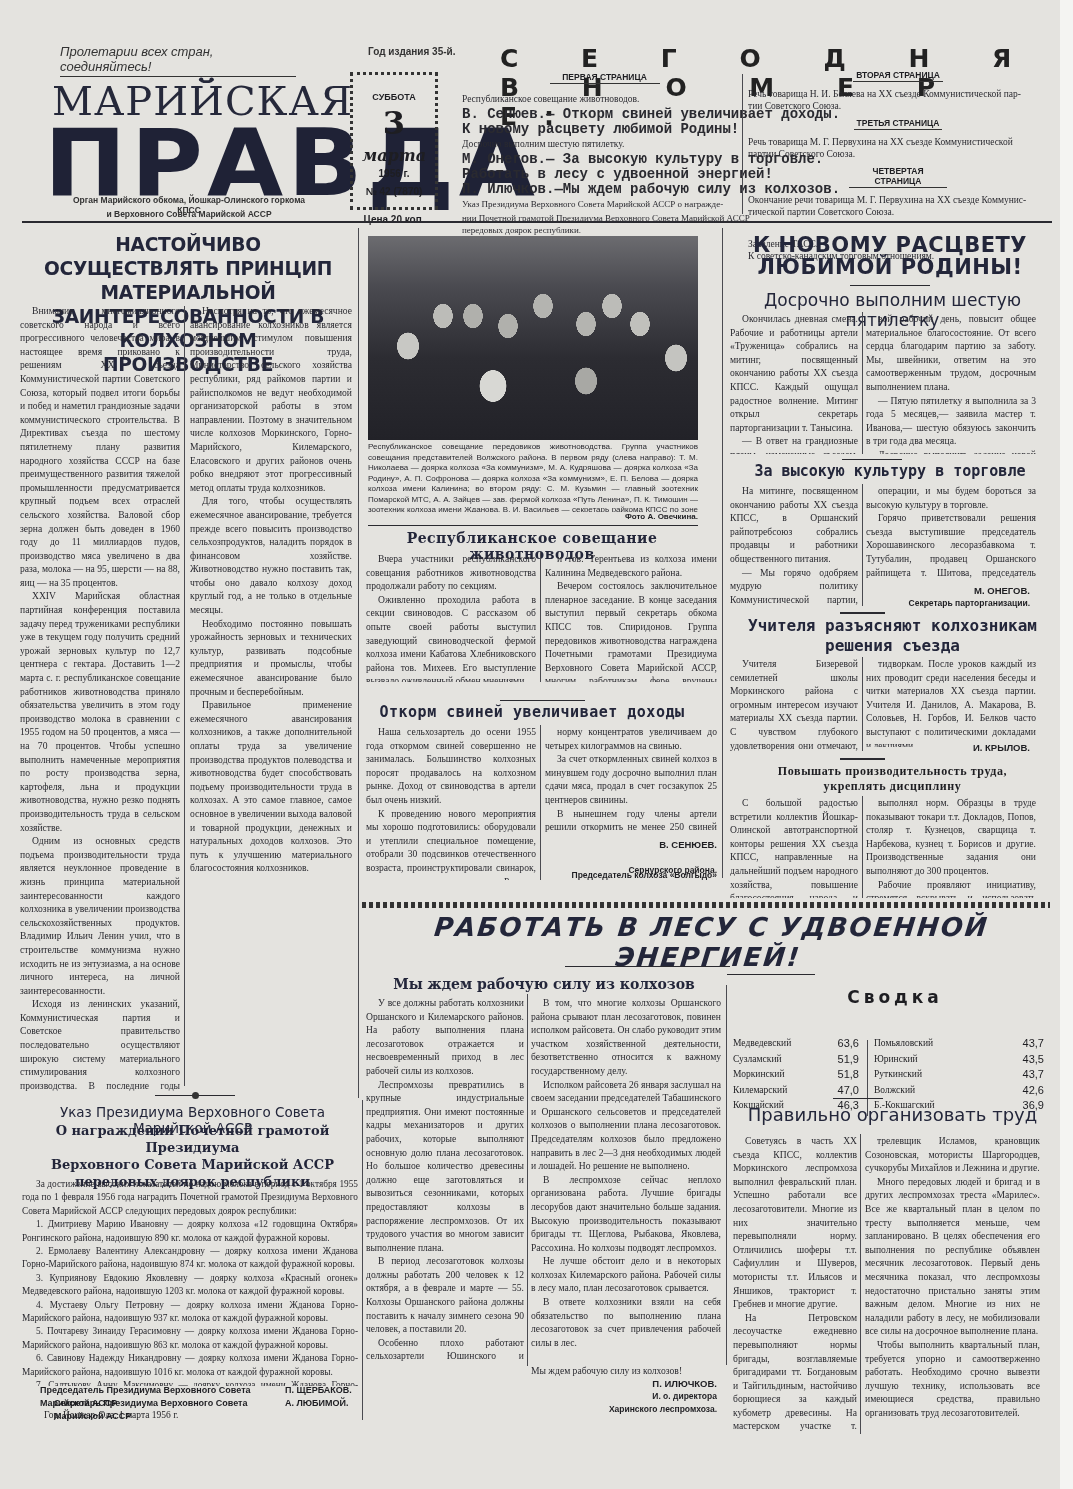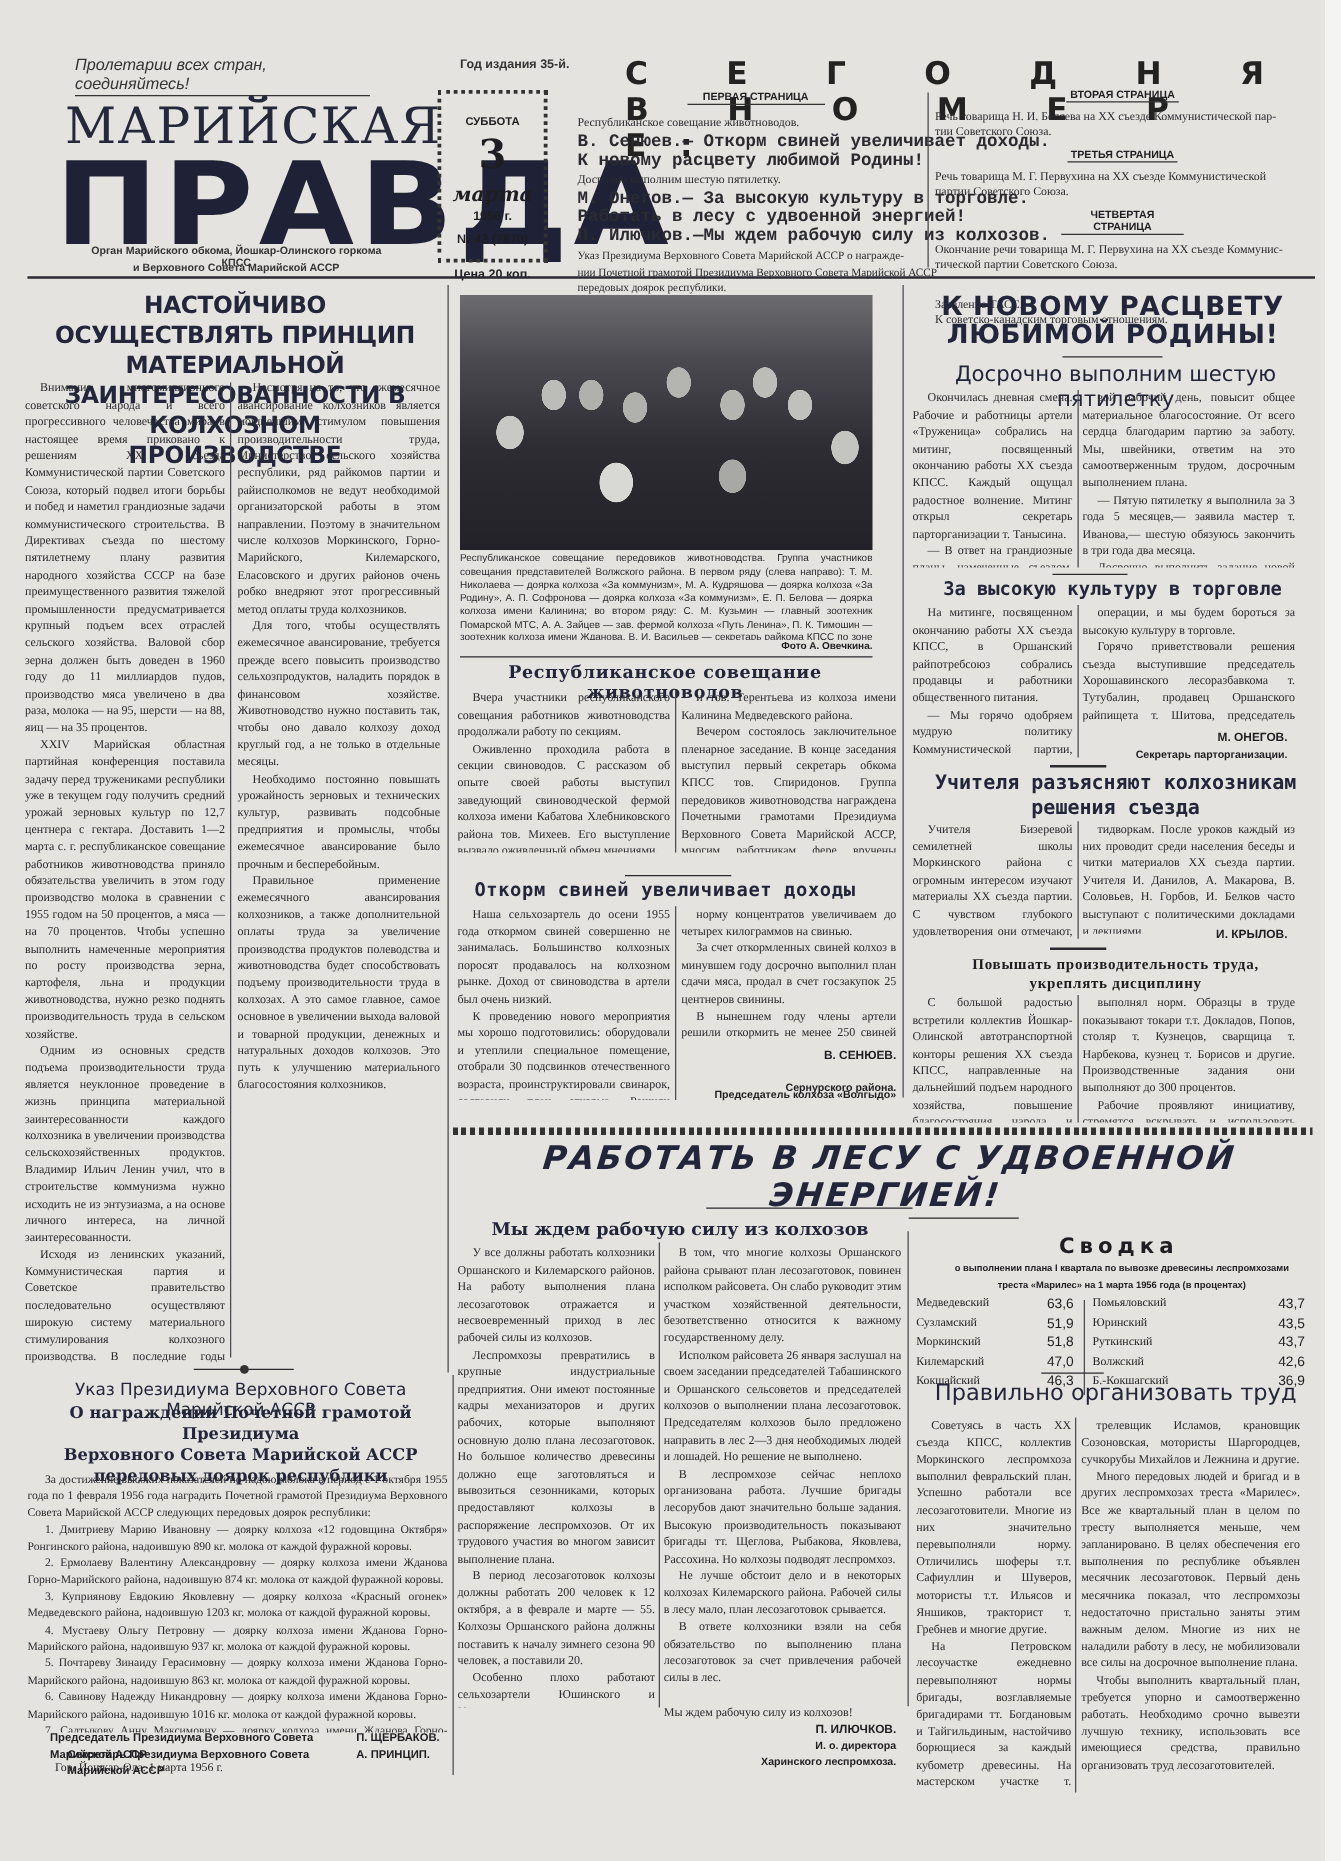--- a/index.html
+++ b/index.html
@@ -263,24 +263,20 @@
     <p>Не лучше обстоит дело и в некоторых колхозах Килемарского района. Рабочей силы в лесу мало, план лесозаготовок срывается.</p>
     <p>В ответе колхозники взяли на себя обязательство по выполнению плана лесозаготовок за счет привлечения рабочей силы в лес.</p>
 
   </div>
   <div class="abs body-text" style="left:531px; top:1364px; width:190px;">Мы ждем рабочую силу из колхозов!</div>
   <div class="abs sig" style="left:531px; top:1377px; width:186px;">П. ИЛЮЧКОВ.</div>
   <div class="abs sig-sub" style="left:531px; top:1390px; width:186px;">И. о. директора</div>
   <div class="abs sig-sub" style="left:531px; top:1403px; width:186px;">Харинского леспромхоза.</div>
 
   <div class="abs svodka-title">Сводка</div>
-  <div class="abs svodka-sub">
-    <div>о выполнении плана I квартала по вывозке древесины леспромхозами</div>
-    <div>треста «Марилес» на 1 марта 1956 года (в процентах)</div>
-  </div>
   <div class="abs svtable" style="left:733px; top:1036px; width:126px;text-align:right;">
     <div class="svrow">
         <span>Медведевский</span>
         <span class="v">63,6</span>
       </div>
     <div class="svrow">
         <span>Сузламский</span>
         <span class="v">51,9</span>
       </div>
     <div class="svrow">
@@ -349,18 +345,18 @@
     <p>3. Куприянову Евдокию Яковлевну — доярку колхоза «Красный огонек» Медведевского района, надоившую 1203 кг. молока от каждой фуражной коровы.</p>
     <p>4. Мустаеву Ольгу Петровну — доярку колхоза имени Жданова Горно-Марийского района, надоившую 937 кг. молока от каждой фуражной коровы.</p>
     <p>5. Почтареву Зинаиду Герасимовну — доярку колхоза имени Жданова Горно-Марийского района, надоившую 863 кг. молока от каждой фуражной коровы.</p>
     <p>6. Савинову Надежду Никандровну — доярку колхоза имени Жданова Горно-Марийского района, надоившую 1016 кг. молока от каждой фуражной коровы.</p>
     <p>7. Салтыкову Анну Максимовну — доярку колхоза имени Жданова Горно-Марийского района, надоившую 1000 кг. молока от каждой фуражной коровы.</p>
 
   </div>
   <div class="abs ukaz-sig" style="left:40px; top:1384px; width:240px;">Председатель Президиума Верховного Совета Марийской АССР</div>
   <div class="abs ukaz-sig" style="left:285px; top:1384px; width:75px;">П. ЩЕРБАКОВ.</div>
   <div class="abs ukaz-sig" style="left:54px; top:1397px; width:228px;">Секретарь Президиума Верховного Совета Марийской АССР</div>
-  <div class="abs ukaz-sig" style="left:285px; top:1397px; width:75px;">А. ПРИНЦИП.</div>
+  <div class="abs ukaz-sig" style="left:285px; top:1397px; width:75px;">А. ЛЮБИМОЙ.</div>
   <div class="abs" style="left:44px; top:1410px; font-family:'Liberation Serif', serif; font-size:9.5px;">Гор. Йошкар-Ола. 1 марта 1956 г.</div>
 
   <div class="vrule" style="left:362px; top:1100px; height:320px;"></div>
 </div>
 <div class="edge"></div>
 
 </body></html>

